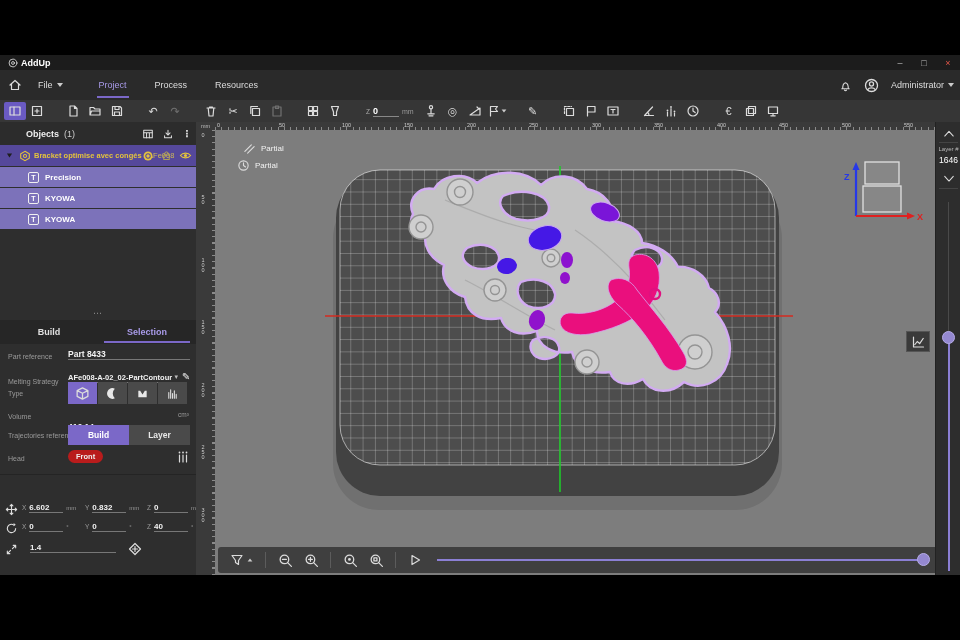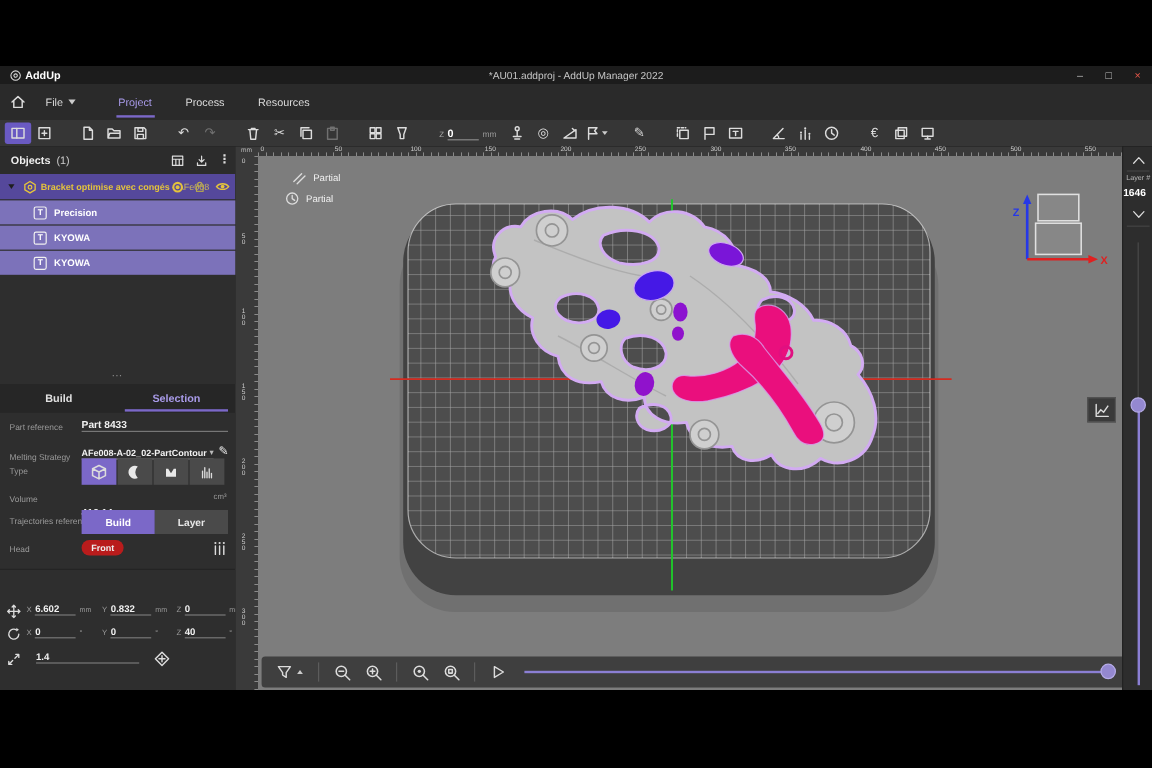--- a/index.html
+++ b/index.html
@@ -119,42 +119,41 @@
   .bsep { width:1px; height:16px; background:#5c5c5c; margin:0 3px; }
   #timeline { position:relative; flex:1; height:26px; }
   #timeline .track { position:absolute; left:6px; right:14px; top:12px; height:2px; background:#8b7fd4; }
   #timeline .handle { position:absolute; right:2px; top:6px; width:13px; height:13px; border-radius:50%;
     background:#9488d0; border:1px solid #b6ace8; }
 
   
   #right-panel { left:935px; top:122px; width:25px; height:453px; background:#2d2d2d; border-left:1px solid #222; }
   .rbtn { position:absolute; left:0; width:25px; height:16px; display:flex; align-items:center; justify-content:center; }
   #layer-label { position:absolute; left:0; top:24px; width:25px; text-align:center; color:#bbb; font-size:6px; }
-  #layer-value { position:absolute; left:0; top:33px; width:25px; color:#fff;
-    font-size:8.5px; font-weight:bold; }
+  #layer-value { position:absolute; left:0; top:33px; width:25px; text-align:center; color:#fff;
+    font-size:8.5px; font-weight:normal; }
   .rdiv { position:absolute; left:3px; width:19px; height:1px; background:#444; }
   #v-slider-track { position:absolute; left:12px; top:80px; width:1px; height:135px; background:#4a4a4a; }
   #v-slider-fill { position:absolute; left:11.5px; top:215px; width:2px; height:234px; background:#8b7fd4; }
   #v-slider-handle { position:absolute; left:6px; top:209px; width:13px; height:13px; border-radius:50%;
     background:#9488d0; border:1px solid #b6ace8; }
 </style>
 </head>
 <body>
 
 <div id="stage">
 
   <div id="titlebar" class="abs">
     <div id="logo">
       <svg width="10" height="10" viewBox="0 0 14 14">
         <circle cx="7" cy="7" r="5.5" class="ic"></circle>
           <circle cx="7" cy="7" r="2" class="ic"></circle>
       </svg>
       <span>AddUp</span>
     </div>
-    <div id="win-title">*AU01.addproj - AddUp Manager 2022</div>
     <div id="win-controls">
       <span class="wbtn">–</span>
       <span class="wbtn">□</span>
       <span class="wbtn close">×</span>
     </div>
   </div>
 
   <div id="menubar" class="abs">
     <div class="mbtn">
       <svg width="14" height="14" viewBox="0 0 14 14">
@@ -163,20 +162,34 @@
     </div>
     <div class="mbtn">
       <span>File</span>
       <span class="caret"></span>
     </div>
     <div style="width:14px"></div>
     <div class="mtab active">Project</div>
     <div class="mtab">Process</div>
     <div class="mtab">Resources</div>
   </div>
+  <div id="menu-right">
+    <svg width="13" height="13" viewBox="0 0 14 14">
+      <path class="ic" d="M4 10 C4 6 4.5 4.5 7 4 C9.5 4.5 10 6 10 10 M3 10.5 H11 M6 12 C6.5 12.8 7.5 12.8 8 12"></path>
+    </svg>
+    <svg width="15" height="15" viewBox="0 0 14 14">
+      <circle cx="7" cy="7" r="5.6" class="ic"></circle>
+        <circle cx="7" cy="5.6" r="1.9" class="ic"></circle>
+      <path class="ic" d="M3.6 10.8 C4.6 8.7 9.4 8.7 10.4 10.8"></path>
+    </svg>
+    <span style="display:flex;align-items:center;gap:4px">
+      <span>Administrator</span>
+      <span class="caret"></span>
+    </span>
+  </div>
 
   <div id="toolbar" class="abs">
     <div class="tbtn sel">
       <svg width="14" height="14" viewBox="0 0 14 14">
         <rect x="2" y="3" width="10" height="8" class="ic"></rect>
           <path class="ic" d="M6 3 V11"></path>
         </svg>
     </div>
     <div class="tbtn">
       <svg width="14" height="14" viewBox="0 0 14 14">
@@ -325,21 +338,21 @@
     <div class="tbtn">
       <svg width="14" height="14" viewBox="0 0 14 14">
         <rect x="2.5" y="3" width="9" height="6.5" class="ic" fill="#dcdcdc"></rect>
           <path class="ic" d="M7 9.5 V11.5 M4.8 11.8 H9.2"></path>
         </svg>
     </div>
   </div>
 
   <div id="left-panel" class="abs">
     <div id="obj-header">
-      <span style="margin-left:9px">Objects</span>
+      <span style="margin-left:26px">Objects</span>
       <span class="cnt">(1)</span>
       <span class="hicons">
         <svg width="12" height="12" viewBox="0 0 14 14">
           <rect x="2" y="2.5" width="10" height="9" class="ic"></rect>
             <path class="ic" d="M2 5.5 H12 M5.3 5.5 V11.5 M8.6 5.5 V11.5"></path>
           </svg>
         <svg width="12" height="12" viewBox="0 0 14 14">
           <path class="ic" d="M3 9 V11.5 H11 V9 M7 2.5 V8 M4.6 5.8 L7 8.2 L9.4 5.8"></path>
           </svg>
         <span style="font-size:10px">⋮</span>

